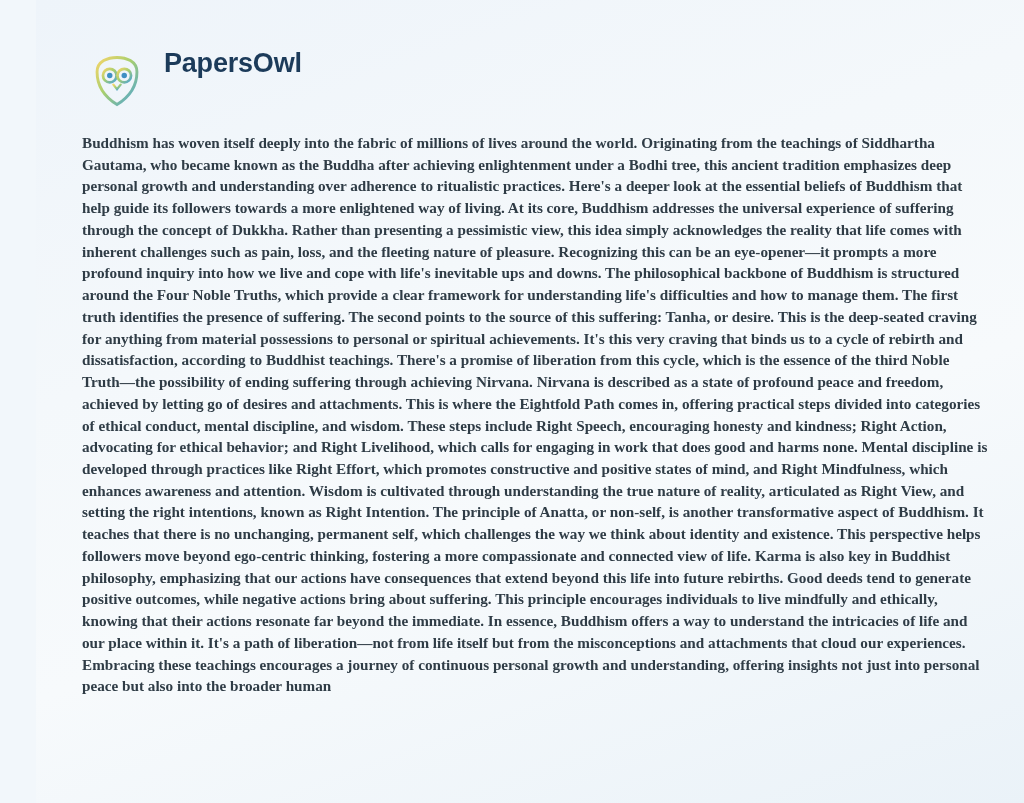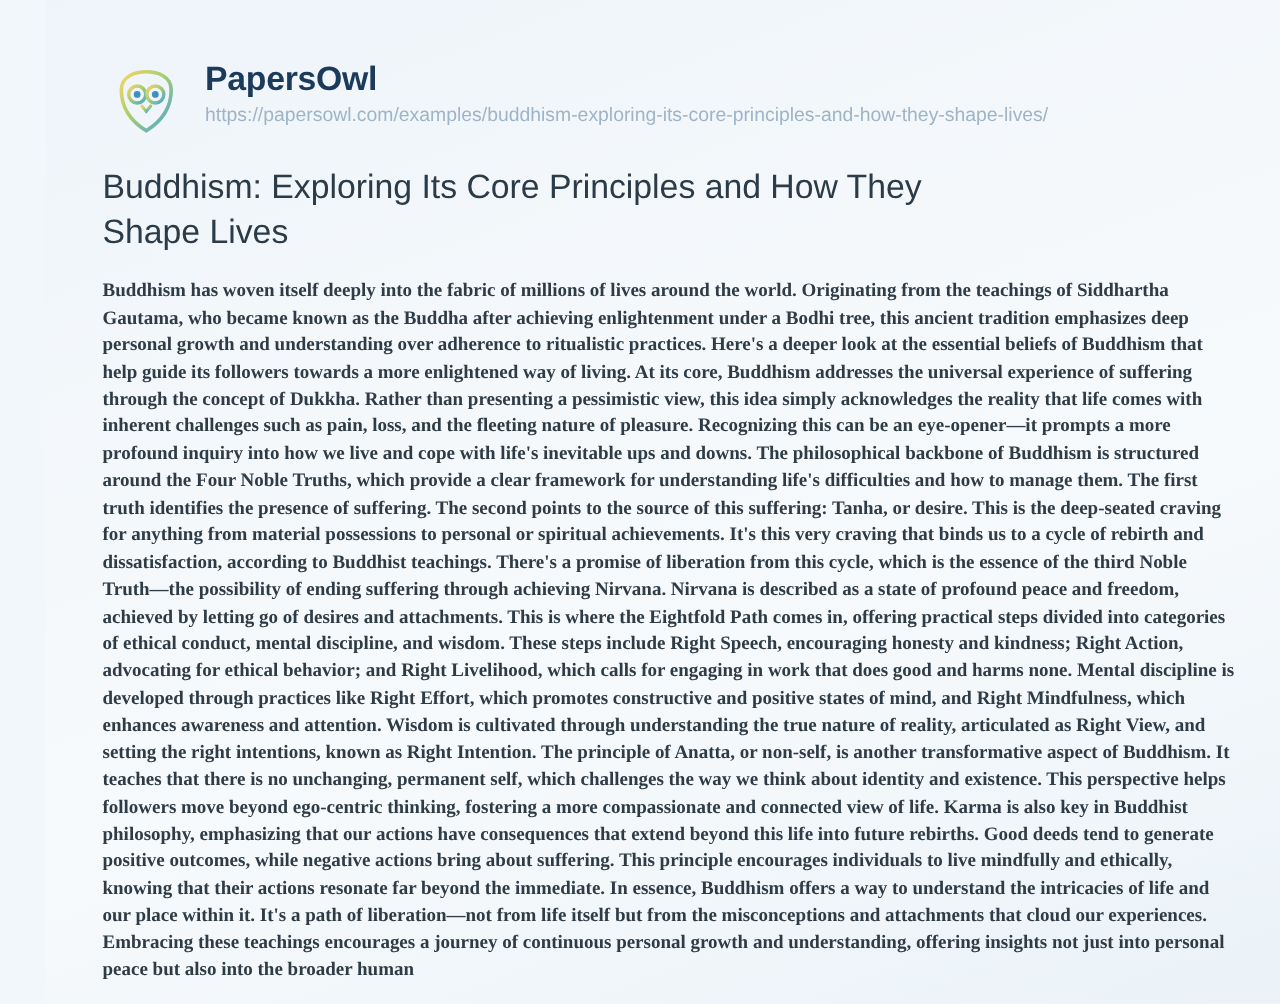--- a/index.html
+++ b/index.html
@@ -106,23 +106,21 @@
           <circle cx="40" cy="26" r="7.5" fill="none" stroke="url(#owlgrad)" stroke-width="3"></circle>
           <circle cx="24" cy="26" r="3" fill="#3f8fc4"></circle>
           <circle cx="40" cy="26" r="3" fill="#3f8fc4"></circle>
           <path d="M28 36 L32 41 L36 36" fill="none" stroke="url(#owlgrad)" stroke-width="2.6" stroke-linecap="round"></path>
         </svg>
       </div>
     </div>
 
     <div class="brand-block">
       <div class="brand-name">PapersOwl</div>
-      <div class="brand-url">https://papersowl.com/examples/buddhism-exploring-its-core-principles-and-how-they-shape-lives/</div>
     </div>
 
   </div>
 
   <div class="article">
-    <h1 class="article-title">Buddhism: Exploring Its Core Principles and How They Shape Lives</h1>
     <p class="article-body">Buddhism has woven itself deeply into the fabric of millions of lives around the world. Originating from the teachings of Siddhartha Gautama, who became known as the Buddha after achieving enlightenment under a Bodhi tree, this ancient tradition emphasizes deep personal growth and understanding over adherence to ritualistic practices. Here's a deeper look at the essential beliefs of Buddhism that help guide its followers towards a more enlightened way of living. At its core, Buddhism addresses the universal experience of suffering through the concept of Dukkha. Rather than presenting a pessimistic view, this idea simply acknowledges the reality that life comes with inherent challenges such as pain, loss, and the fleeting nature of pleasure. Recognizing this can be an eye-opener—it prompts a more profound inquiry into how we live and cope with life's inevitable ups and downs. The philosophical backbone of Buddhism is structured around the Four Noble Truths, which provide a clear framework for understanding life's difficulties and how to manage them. The first truth identifies the presence of suffering. The second points to the source of this suffering: Tanha, or desire. This is the deep-seated craving for anything from material possessions to personal or spiritual achievements. It's this very craving that binds us to a cycle of rebirth and dissatisfaction, according to Buddhist teachings. There's a promise of liberation from this cycle, which is the essence of the third Noble Truth—the possibility of ending suffering through achieving Nirvana. Nirvana is described as a state of profound peace and freedom, achieved by letting go of desires and attachments. This is where the Eightfold Path comes in, offering practical steps divided into categories of ethical conduct, mental discipline, and wisdom. These steps include Right Speech, encouraging honesty and kindness; Right Action, advocating for ethical behavior; and Right Livelihood, which calls for engaging in work that does good and harms none. Mental discipline is developed through practices like Right Effort, which promotes constructive and positive states of mind, and Right Mindfulness, which enhances awareness and attention. Wisdom is cultivated through understanding the true nature of reality, articulated as Right View, and setting the right intentions, known as Right Intention. The principle of Anatta, or non-self, is another transformative aspect of Buddhism. It teaches that there is no unchanging, permanent self, which challenges the way we think about identity and existence. This perspective helps followers move beyond ego-centric thinking, fostering a more compassionate and connected view of life. Karma is also key in Buddhist philosophy, emphasizing that our actions have consequences that extend beyond this life into future rebirths. Good deeds tend to generate positive outcomes, while negative actions bring about suffering. This principle encourages individuals to live mindfully and ethically, knowing that their actions resonate far beyond the immediate. In essence, Buddhism offers a way to understand the intricacies of life and our place within it. It's a path of liberation—not from life itself but from the misconceptions and attachments that cloud our experiences. Embracing these teachings encourages a journey of continuous personal growth and understanding, offering insights not just into personal peace but also into the broader human</p>
   </div>
 
 </div>
 
 </body></html>

